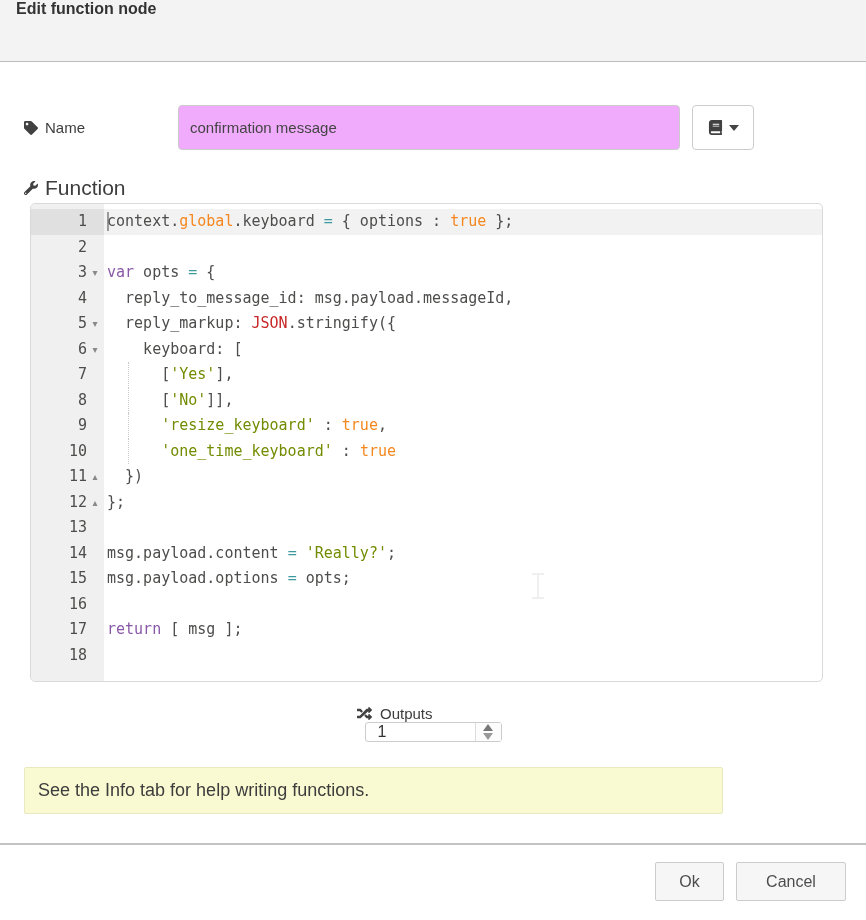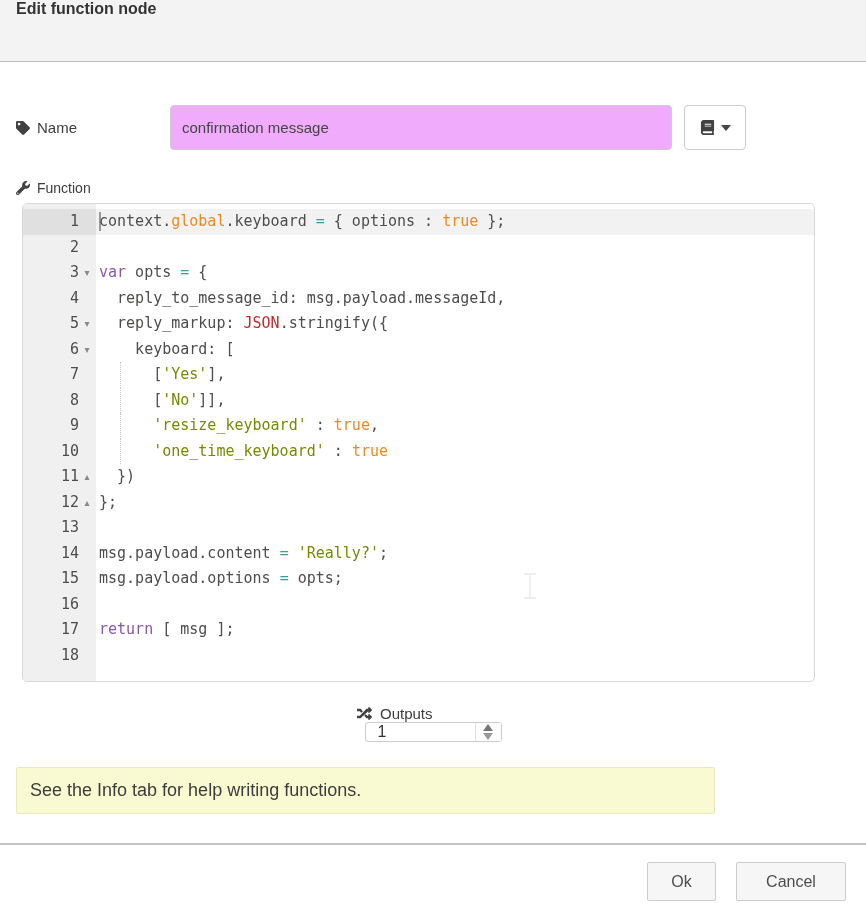--- a/index.html
+++ b/index.html
@@ -8,37 +8,37 @@
     position:relative; width:866px; height:920px; background:#fff;
     font-family:"Liberation Sans", sans-serif; color:#333; overflow:hidden;
   }
   
   .hdr {
     height:62px; background:var(--header_bg,#f3f3f3); border-bottom:1px solid #bcbcbc;
     display:flex; align-items:flex-start; padding-left:16px;
   }
   .hdr .title { font-size:16px; font-weight:bold; color:#333; }
   
-  .body { padding:0 16px;margin-top:16px; }
+  .body { padding:0 24px;margin-top:16px; }
   .row { display:flex; align-items:center; }
   .name-row { margin-top:43px; height:45px; }
   .fld-label { width:154px; display:flex; align-items:center; font-size:15px; color:#3d3d3d; }
   .fld-label svg { margin-right:7px; flex:0 0 auto; }
   .name-input {
     width:502px; height:45px; border:1px solid #ccc; border-radius:4px;
     font-family:"Liberation Sans", sans-serif; font-size:15px; color:#444;
     padding:0 11px; outline:none; background:#f0abfc;
   }
   .lib-btn {
     width:62px; height:45px; margin-left:12px; background:#fff;
     border:1px solid #ccc; border-radius:4px; display:flex; align-items:center;
     justify-content:center; gap:6px; cursor:pointer;
   }
   .caret-down { width:0; height:0; border-left:5px solid transparent; border-right:5px solid transparent; border-top:6px solid #444; }
-  .func-row { margin-top:28px; height:20px; display:flex; align-items:center; font-size:14px; color:#3d3d3d; }
+  .func-row { margin-top:28px; height:20px; display:flex; align-items:center; font-size:21px; color:#3d3d3d; }
   .func-row svg { margin-right:7px; }
   
   .editor {
     position:relative; margin-top:5px; margin-left:6px; width:793px; height:479px;
     border:1px solid #d9d9d9; border-radius:5px; background:#fff; overflow:hidden;
     font-family:"DejaVu Sans Mono", monospace; font-size:15px;
   }
   .gutter-bg { position:absolute; left:0; top:0; bottom:0; width:73px; background:var(--gutter_bg,#f0f0f0); }
   .lines { position:relative; padding-top:5px; }
   .code-row { display:flex; height:25.5px; line-height:25.5px; }
@@ -75,21 +75,21 @@
   .tri-up { width:0; height:0; border-left:5px solid transparent; border-right:5px solid transparent; border-bottom:7px solid #777; }
   .tri-dn { width:0; height:0; border-left:5px solid transparent; border-right:5px solid transparent; border-top:7px solid #999; }
   
   .form-tips {
     margin-top:25px; width:699px; height:47px; background:var(--tip_bg,#fafad2);
     border:1px solid #e9e9c0; border-radius:2px; display:flex; align-items:center;
     padding-left:13px; font-size:18px; color:#3d3d3d;
   }
   
   .divider { margin-top:29px; height:2px; background:#c3c3c3; }
-  .footer { display:flex; justify-content:flex-end; gap:20px; padding:17px 20px 0 0; }
+  .footer { display:flex; justify-content:flex-end; gap:12px; padding:17px 20px 0 0; }
   .btn {
     height:39px; background:#f6f6f6; border:1px solid #ccc; border-radius:2px;
     font-family:"Liberation Sans", sans-serif; font-size:16px; color:#4d4d4d; cursor:pointer;
   }
   .btn-ok { width:69px; }
   .btn-cancel { width:110px; }
   .icn { fill:#414141; }
 </style>
 </head>
 <body>

